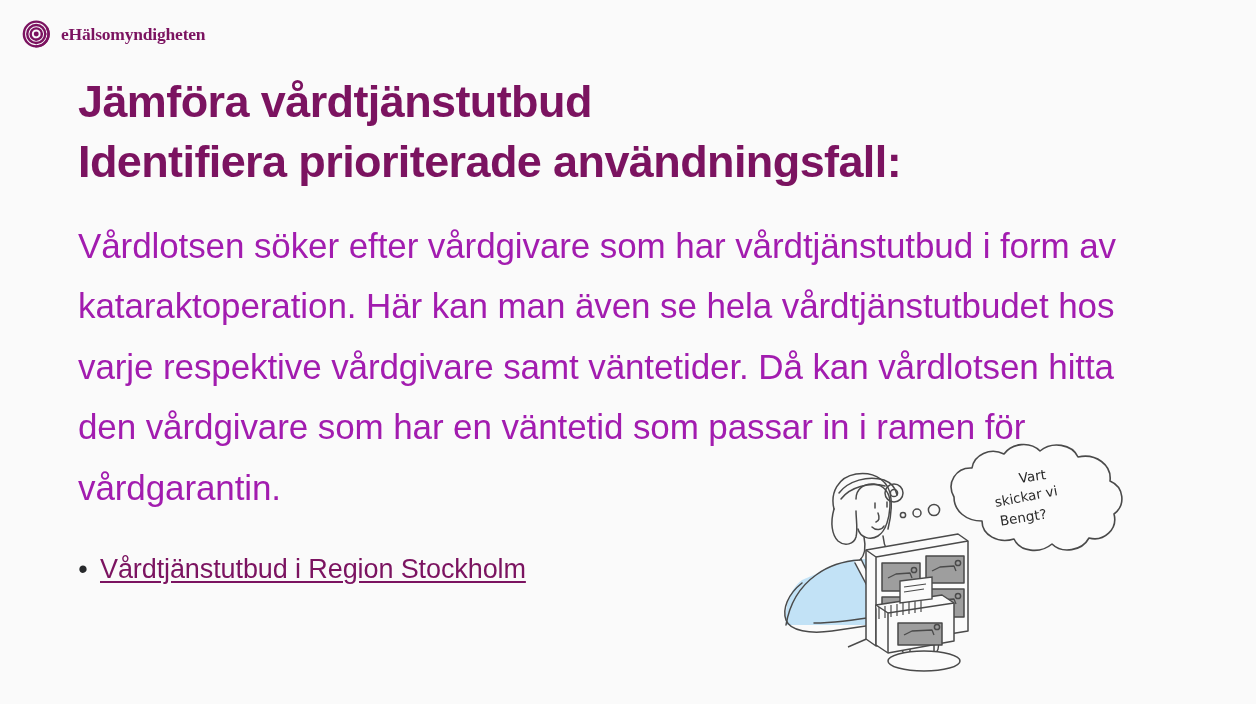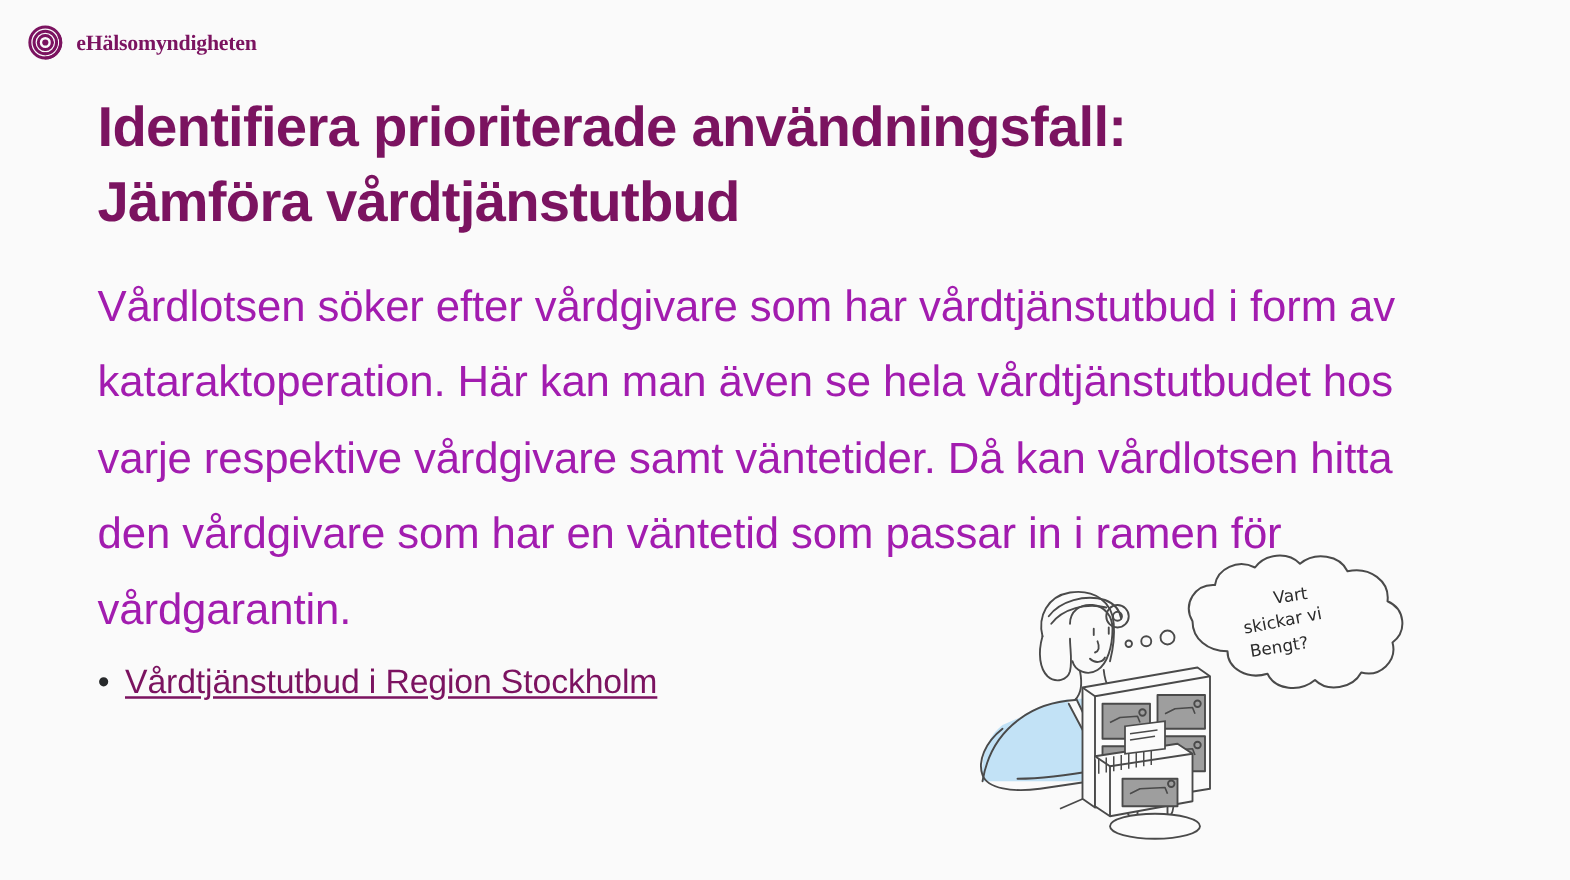--- a/index.html
+++ b/index.html
@@ -59,20 +59,21 @@
     text-align:center;
   }
   .bullet-link {
     color:#7b1360;
     font-size:27px;
     line-height:1.55;
     text-decoration:underline;
     text-underline-offset:3px;
     cursor:pointer;
     letter-spacing:-0.1px;
+    margin-top:24px;
   }
 
   
   .illustration {
     position:absolute;
     left:728px; top:437px;
     width:420px; height:245px;
   }
   .illustration svg { display:block; width:100%; height:100%; }
 
@@ -98,22 +99,22 @@
       </g>
       <circle cx="19" cy="20" r="3.3" fill="#7b1360"></circle>
     </svg>
   </span>
   <span class="brand-name">eHälsomyndigheten</span>
 </div>
 
 <div class="content">
 
   <h1 class="slide-title">
+    <span class="t-line">Jämföra vårdtjänstutbud</span>
     <span class="t-line">Identifiera prioriterade användningsfall:</span>
-    <span class="t-line">Jämföra vårdtjänstutbud</span>
   </h1>
 
   <p class="body-copy">Vårdlotsen söker efter vårdgivare som har vårdtjänstutbud i form av kataraktoperation. Här kan man även se hela vårdtjänstutbudet hos varje respektive vårdgivare samt väntetider.  Då kan vårdlotsen hitta den vårdgivare som har en väntetid som passar in i ramen för vårdgarantin.</p>
 
   <ul class="bullet-list">
     <li class="bullet-row">
       <span class="bullet-dot">•</span>
       <a class="bullet-link">Vårdtjänstutbud i Region Stockholm</a>
     </li>
   </ul>

